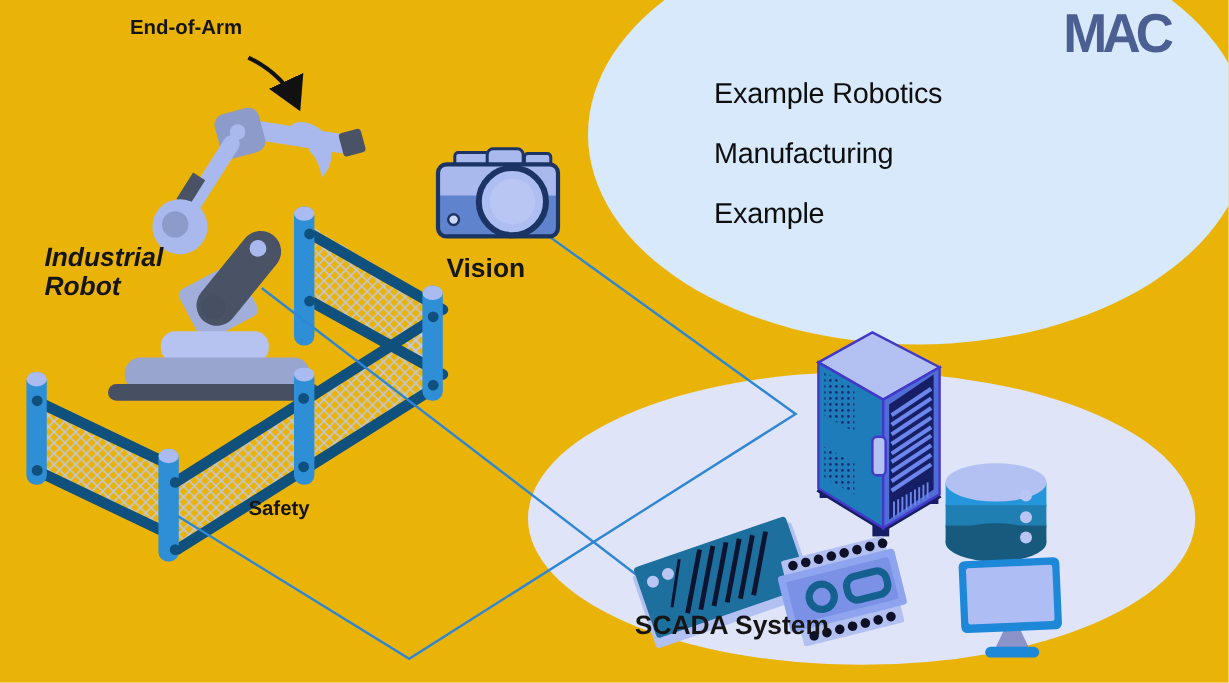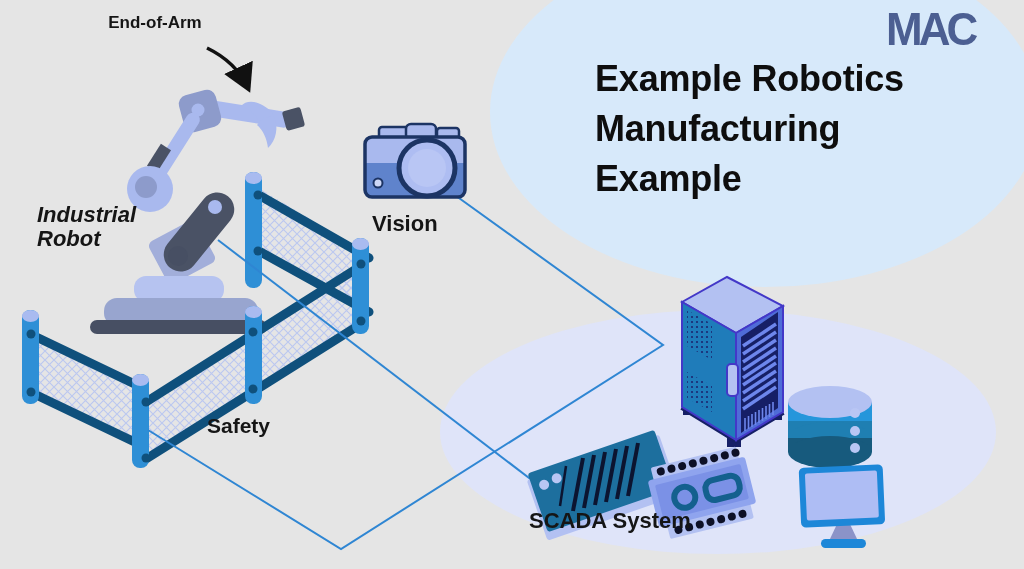--- a/index.html
+++ b/index.html
@@ -1,25 +1,25 @@
 <!DOCTYPE html>
 <html><head>
 <meta charset="utf-8">
 <style>
   html,body{margin:0;padding:0;background:#ffffff;}
   body{font-family:"Liberation Sans", sans-serif;}
-  .stage{position:relative;width:1024px;height:569px;overflow:hidden;background:#e5e5e5;}
+  .stage{position:relative;width:1024px;height:569px;overflow:hidden;background:#eab308;}
   .stage svg{position:absolute;left:0;top:0;}
   .lbl{position:absolute;color:#151515;font-weight:700;}
   .lbl-eoat{left:82px;top:12px;width:146px;text-align:center;font-size:17px;line-height:1.32;}
   .lbl-robot{left:37px;top:203px;font-size:22px;line-height:1.08;font-style:italic;}
   .lbl-vision{left:372px;top:211px;font-size:22px;}
-  .lbl-safety{left:207px;top:414px;font-size:21px;}
+  .lbl-safety{left:207px;top:414px;font-size:17px;}
   .lbl-scada{left:529px;top:508px;font-size:22px;}
-  .title{position:absolute;left:595px;top:54px;font-size:36px;font-weight:700;
+  .title{position:absolute;left:595px;top:54px;font-size:24px;font-weight:400;
          color:#0e0e0e;line-height:50px;letter-spacing:-0.2px;}
   .logo{position:absolute;left:886px;top:4px;font-size:44px;font-weight:900;
         color:#4c5f92;letter-spacing:-4px;transform:scaleY(1.04);}
 </style>
 </head>
 <body>
 
 <div class="stage">
 
 <svg width="1024" height="569" viewBox="0 0 1024 569">

